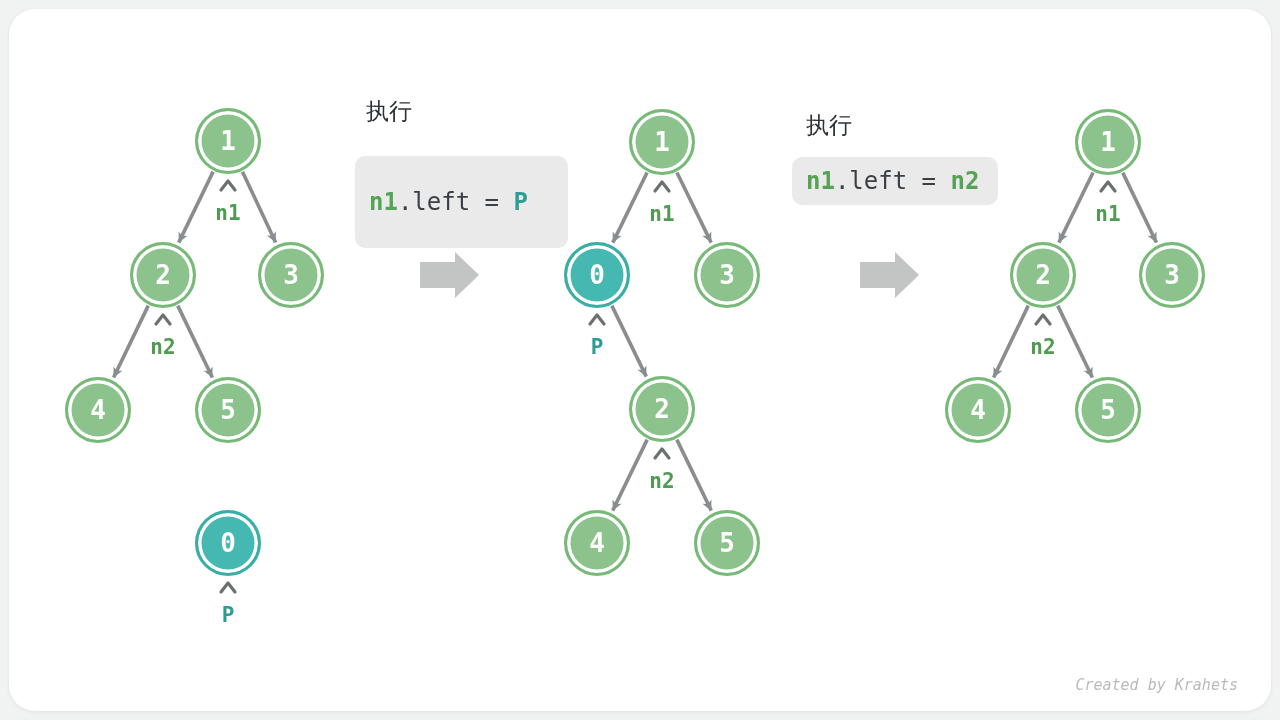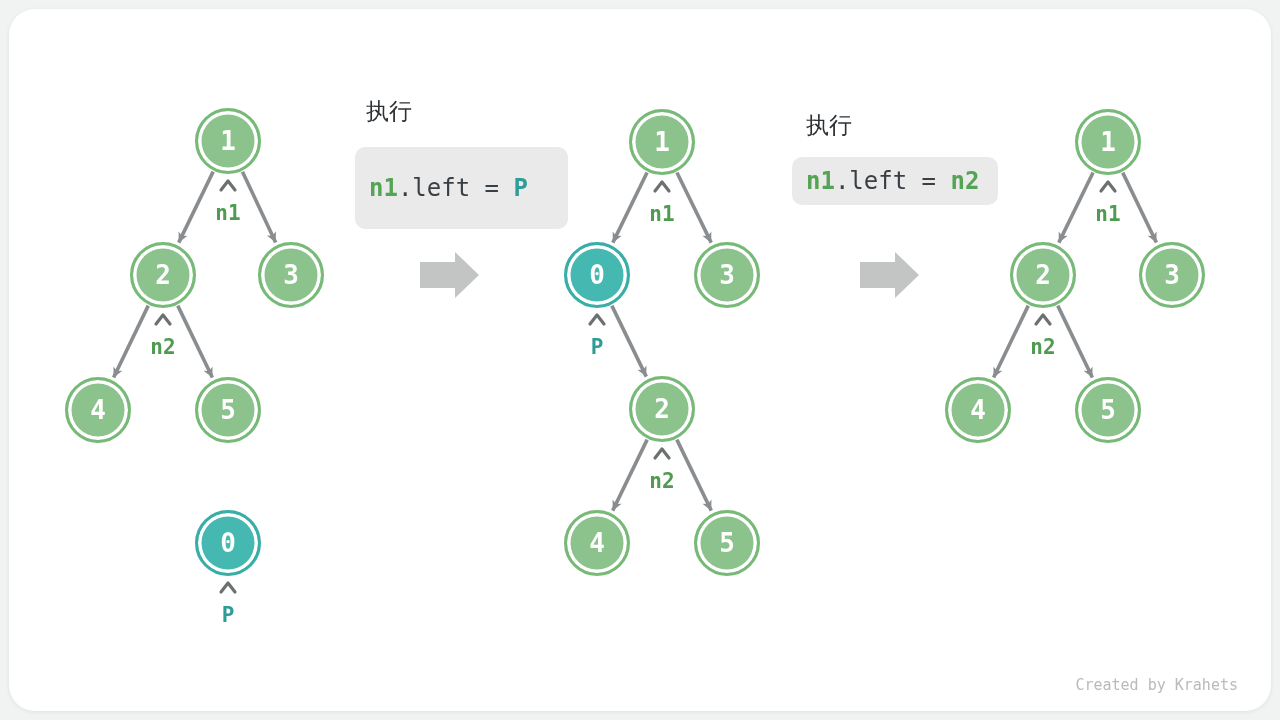--- a/index.html
+++ b/index.html
@@ -119,22 +119,22 @@
       </div>
       <div class="node green" style="left: 945px; top: 377px; background: rgb(140, 194, 139); border-color: rgb(119, 186, 120); color: rgb(255, 255, 255);">
         <span>4</span>
       </div>
       <div class="node green" style="left: 1075px; top: 377px; background: rgb(140, 194, 139); border-color: rgb(119, 186, 120); color: rgb(255, 255, 255);">
         <span>5</span>
       </div>
       <div class="ptr-label" style="left: 1108px; top: 202px; color: rgb(78, 155, 81);">n1</div>
       <div class="ptr-label" style="left: 1043px; top: 335px; color: rgb(78, 155, 81);">n2</div>
     </div>
-  <div class="watermark" style="color: rgb(184, 186, 188);">Created by Krahets</div>
+  <div class="watermark" style="color: rgb(184, 186, 188); font-style: italic;">Created by Krahets</div>
 <div class="code-title" style="left: 366px; top: 97px; color: rgb(45, 49, 52);">执行</div>
-    <div class="code-box" style="left: 355px; top: 147px; width: 213px; height: 82px; background: rgb(234, 234, 235);">
+    <div class="code-box" style="left: 355px; top: 156px; width: 213px; height: 92px; background: rgb(234, 234, 235);">
       <div class="code-line" style="color: rgb(58, 63, 68);"><span class="tok b" style="color: rgb(85, 164, 85);">n1</span><span class="tok">.left = </span><span class="tok b" style="color: rgb(46, 156, 151);">P</span></div>
     </div>
     <div class="code-title" style="left: 806px; top: 111px; color: rgb(45, 49, 52);">执行</div>
     <div class="code-box" style="left: 792px; top: 157px; width: 206px; height: 48px; background: rgb(234, 234, 235); border-radius: 10px;">
       <div class="code-line" style="color: rgb(58, 63, 68);"><span class="tok b" style="color: rgb(85, 164, 85);">n1</span><span class="tok">.left = </span><span class="tok b" style="color: rgb(85, 164, 85);">n2</span></div>
     </div>
   </div>
 
 </body></html>

